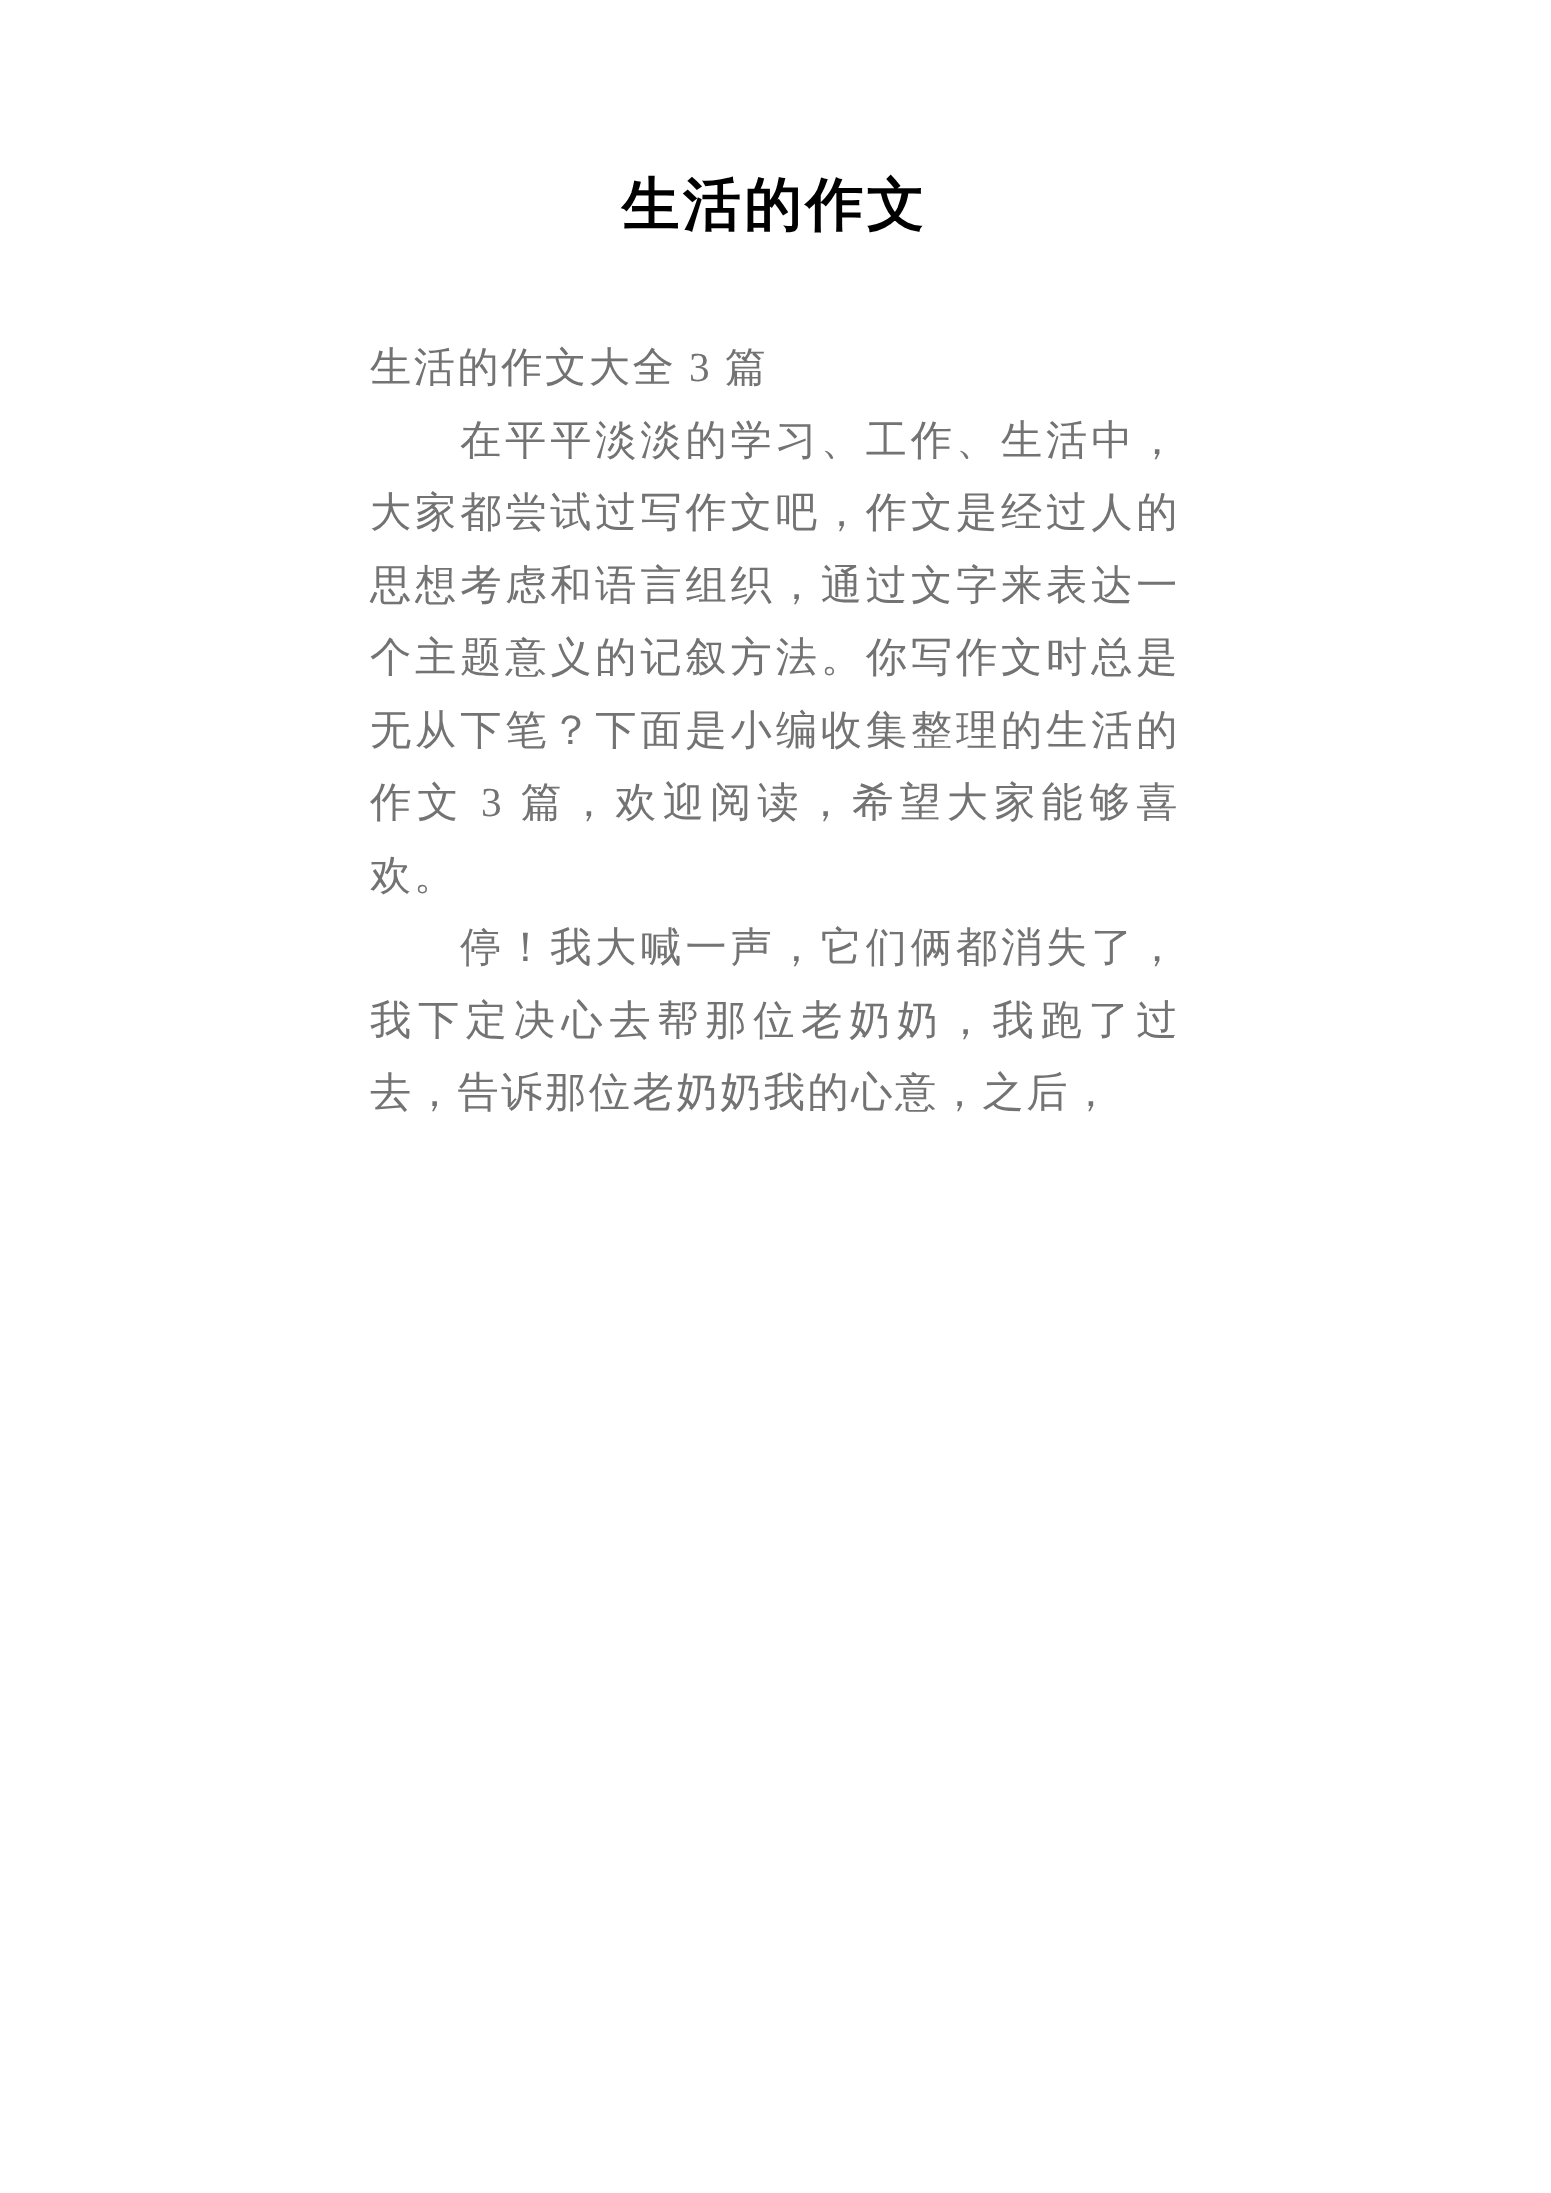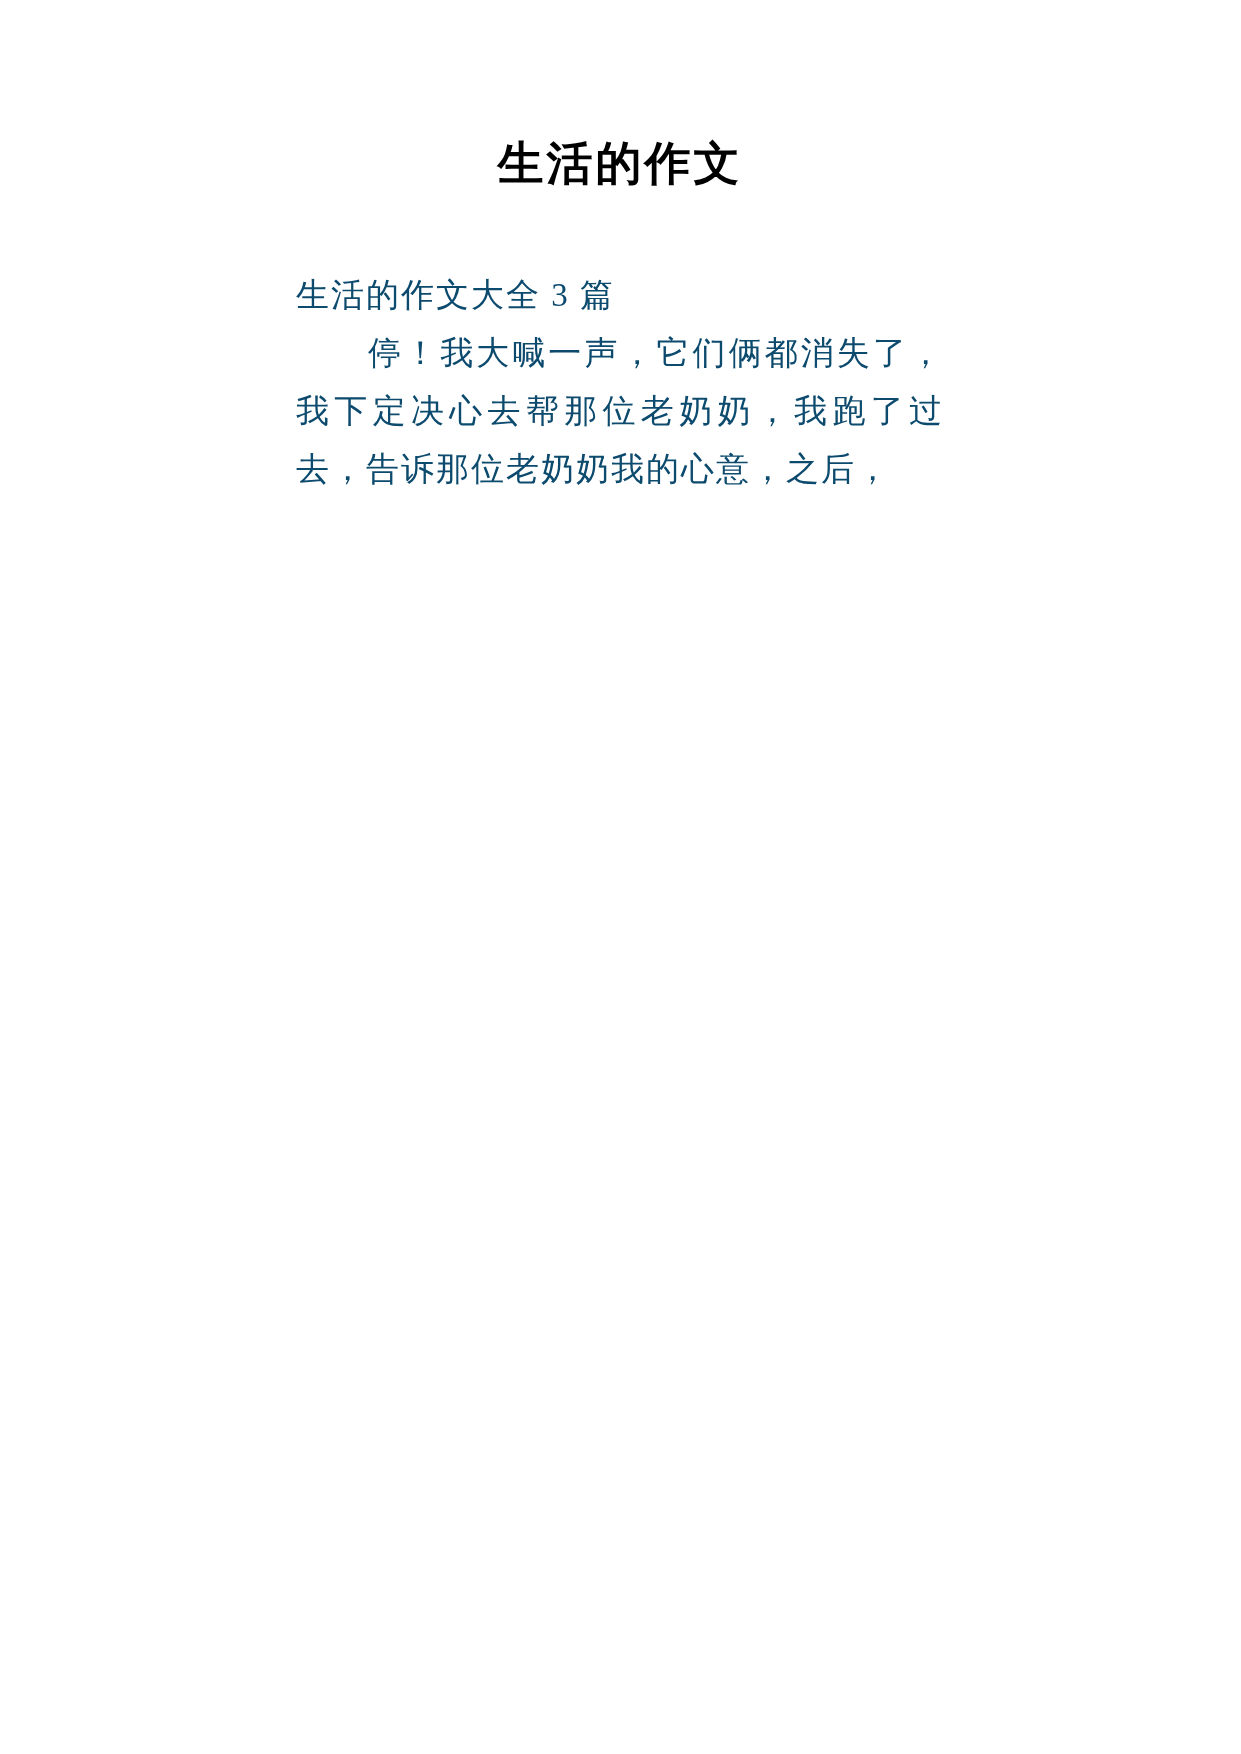--- a/index.html
+++ b/index.html
@@ -27,21 +27,21 @@
     text-align: center;
     letter-spacing: 3px;
     color: #000000;
   }
   .doc-body {
     font-size: 33px;
     line-height: 58px;
     letter-spacing: 2px;
     text-align: justify;
     text-justify: inter-ideograph;
-    color: #0c4a6e;
+    color: #737373;
   }
   .doc-body p {
     margin: 0;
     padding: 0;
   }
   .para {
     text-indent: 72px;
   }
   .section-heading {
     margin-top: 52px !important;
@@ -49,19 +49,20 @@
 </style>
 </head>
 <body>
 
 <div class="page">
   <h1 class="doc-title">生活的作文</h1>
 
   <div class="doc-body">
     <p class="subtitle">生活的作文大全 3 篇</p>
 
+    <p class="para">在平平淡淡的学习、工作、生活中，大家都尝试过写作文吧，作文是经过人的思想考虑和语言组织，通过文字来表达一个主题意义的记叙方法。你写作文时总是无从下笔？下面是小编收集整理的生活的作文 3 篇，欢迎阅读，希望大家能够喜欢。</p>
 
 
 
 
     <p class="para">停！我大喊一声，它们俩都消失了，我下定决心去帮那位老奶奶，我跑了过去，告诉那位老奶奶我的心意，之后，</p>
   </div>
 </div>
 
 </body></html>

